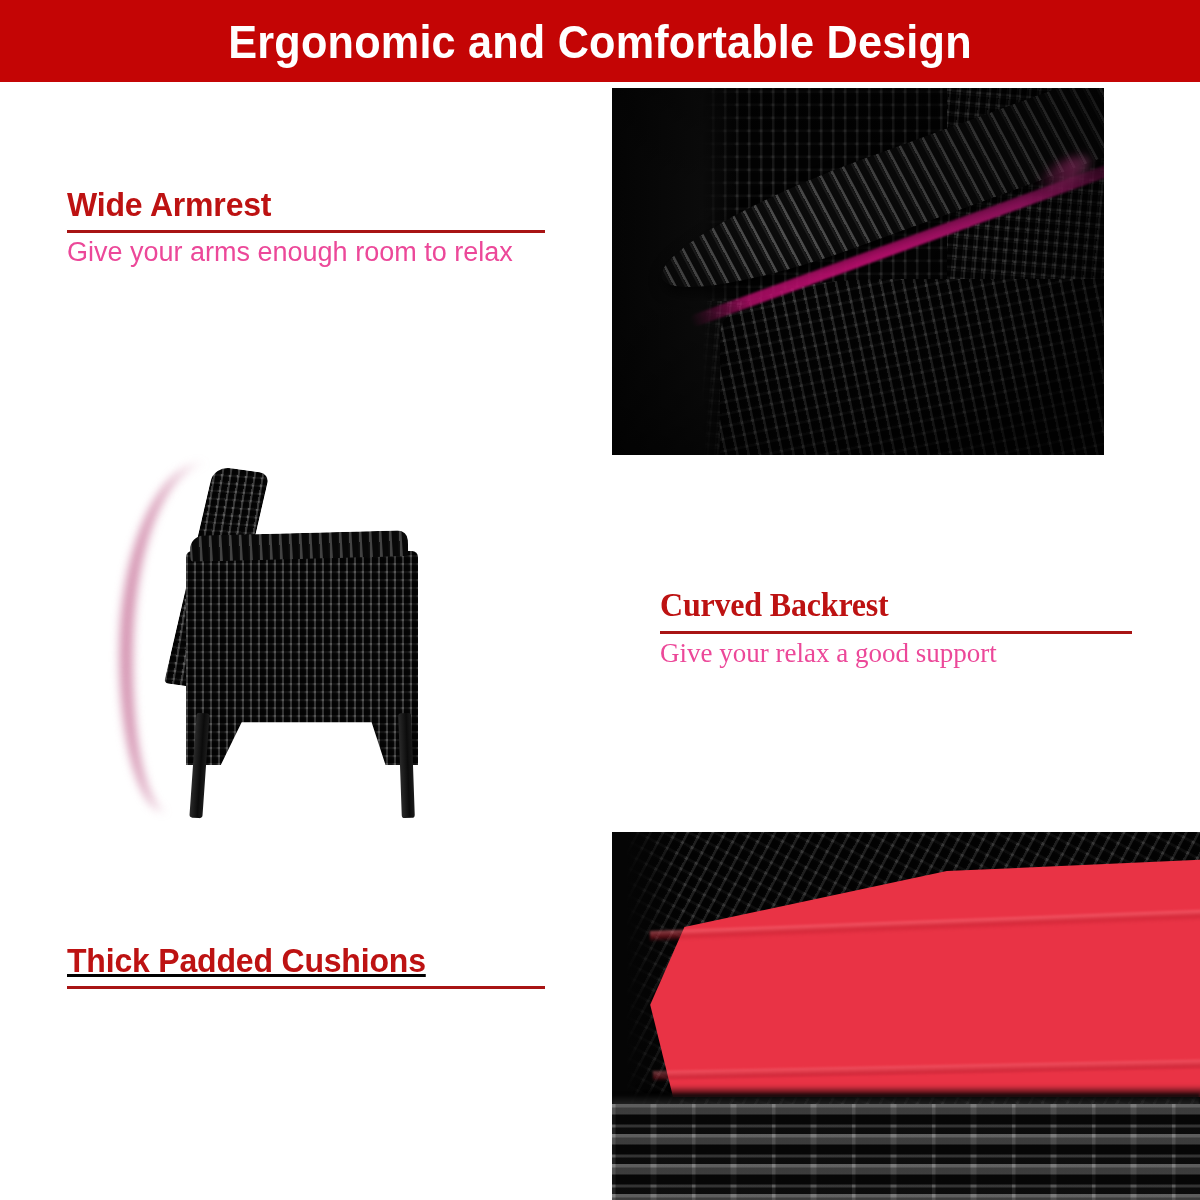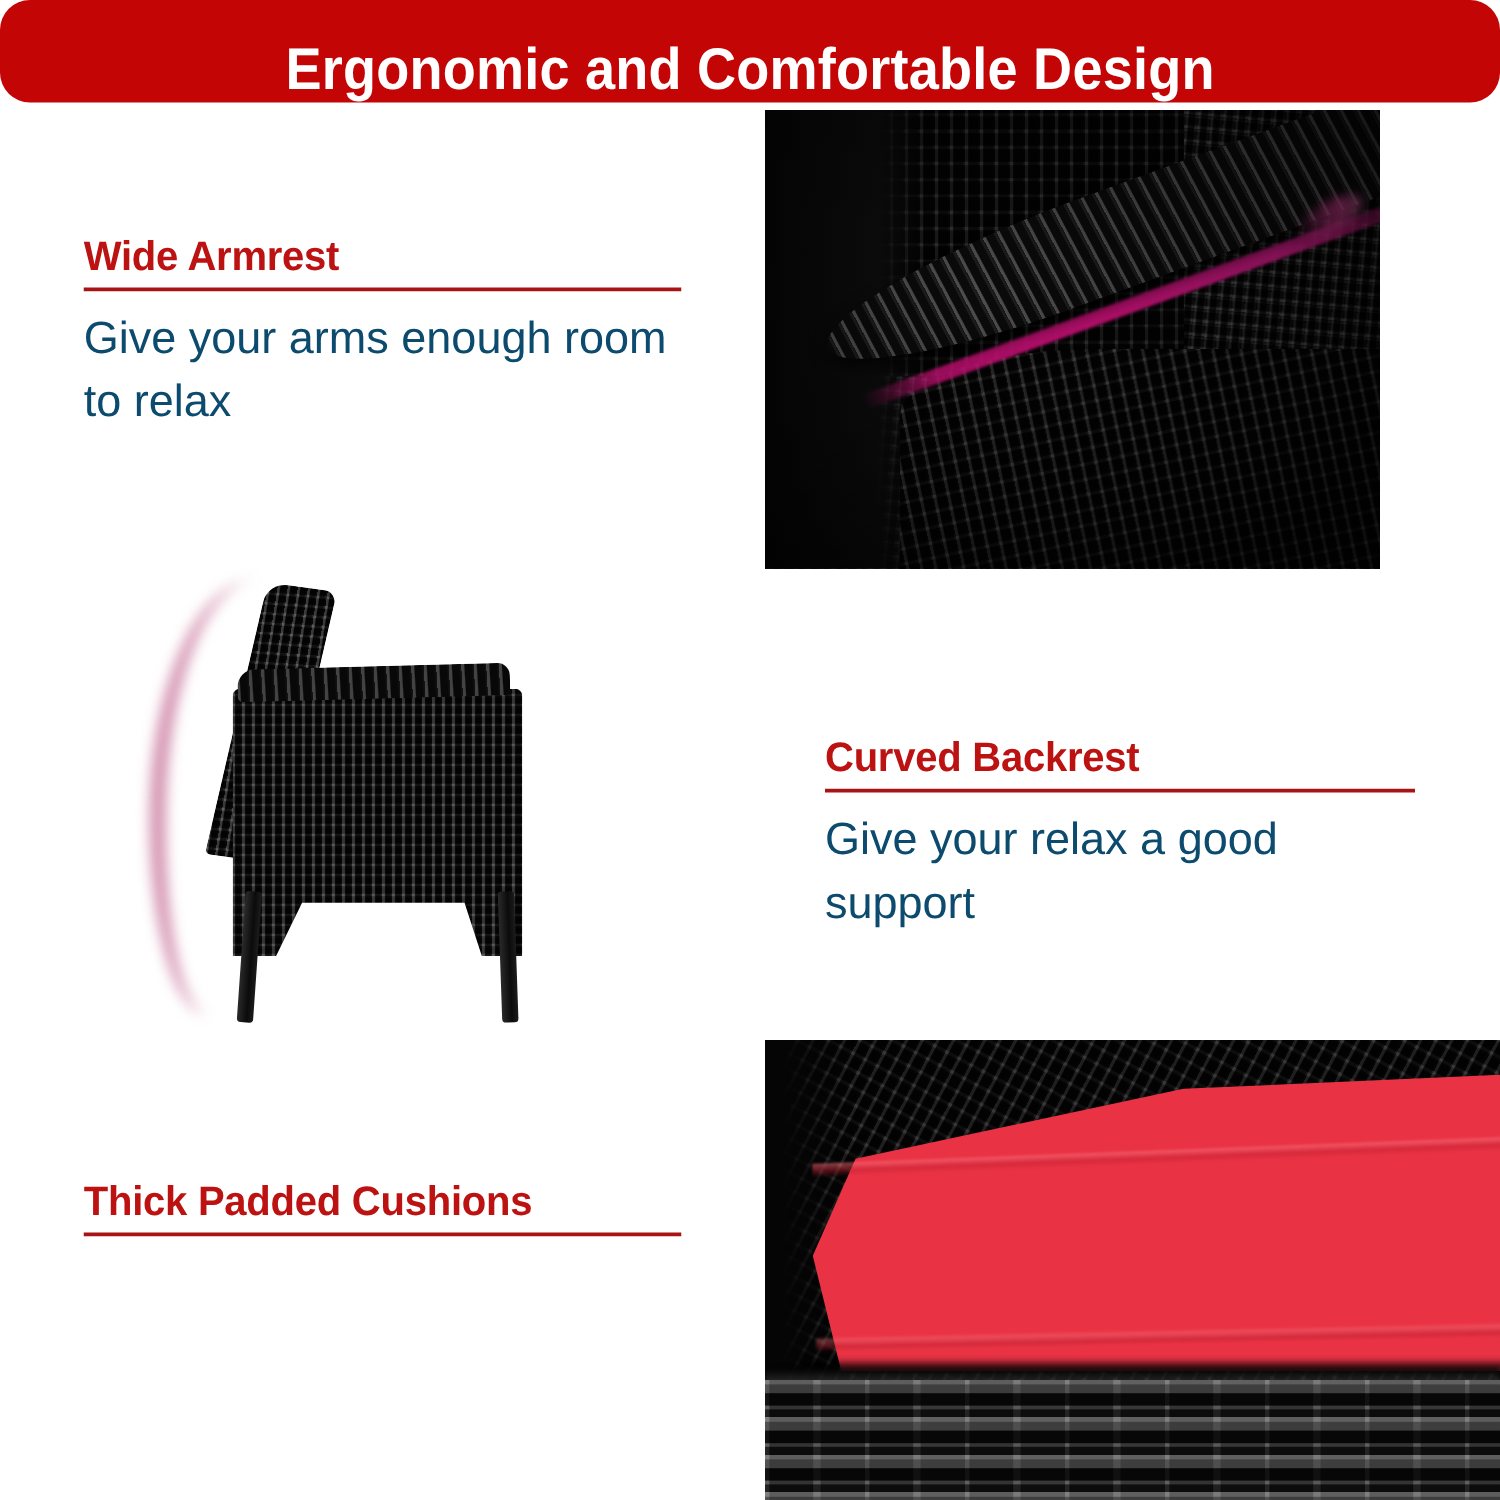--- a/index.html
+++ b/index.html
@@ -18,23 +18,22 @@
 
   
   .banner {
     position: absolute;
     left: 0;
     top: 0;
     width: 1200px;
     height: 82px;
     background: #c40505;
     display: flex;
-    align-items: flex-end;
+    align-items: center;
     justify-content: center;
-    border-radius: 24px;
   }
   .banner-title {
     color: #ffffff;
     font-family: "Liberation Sans", sans-serif;
     font-size: 47px;
     font-weight: bold;
     letter-spacing: 0.2px;
     transform: scaleX(0.92);
     white-space: nowrap;
   }
@@ -52,30 +51,29 @@
     white-space: nowrap;
     transform: scaleX(0.97);
     transform-origin: left center;
   }
   .feature-rule {
     margin-top: 7px;
     height: 3px;
     background: #a81414;
   }
   .feature-body {
-    margin-top: 11px;
-    color: #0c4a6e;
-    font-size: 36px;
+    color: #ec4899;
+    font-size: 27px;
     line-height: 1.42;
     font-weight: normal;
   }
 
   #feature-armrest  { left: 67px;  top: 187px; width: 478px; }
-  #feature-backrest { left: 660px; top: 588px; width: 472px; }
-  #feature-cushions { left: 67px;  top: 943px; width: 478px; }
+  #feature-backrest { left: 660px; top: 588px; width: 472px; font-family: Liberation Serif, serif; }
+  #feature-cushions { left: 67px;  top: 943px; width: 478px; text-decoration: underline; }
 
   
   .photo {
     position: absolute;
     overflow: hidden;
     background: #0b0b0b;
   }
   #photo-armrest {
     left: 612px;
     top: 88px;

